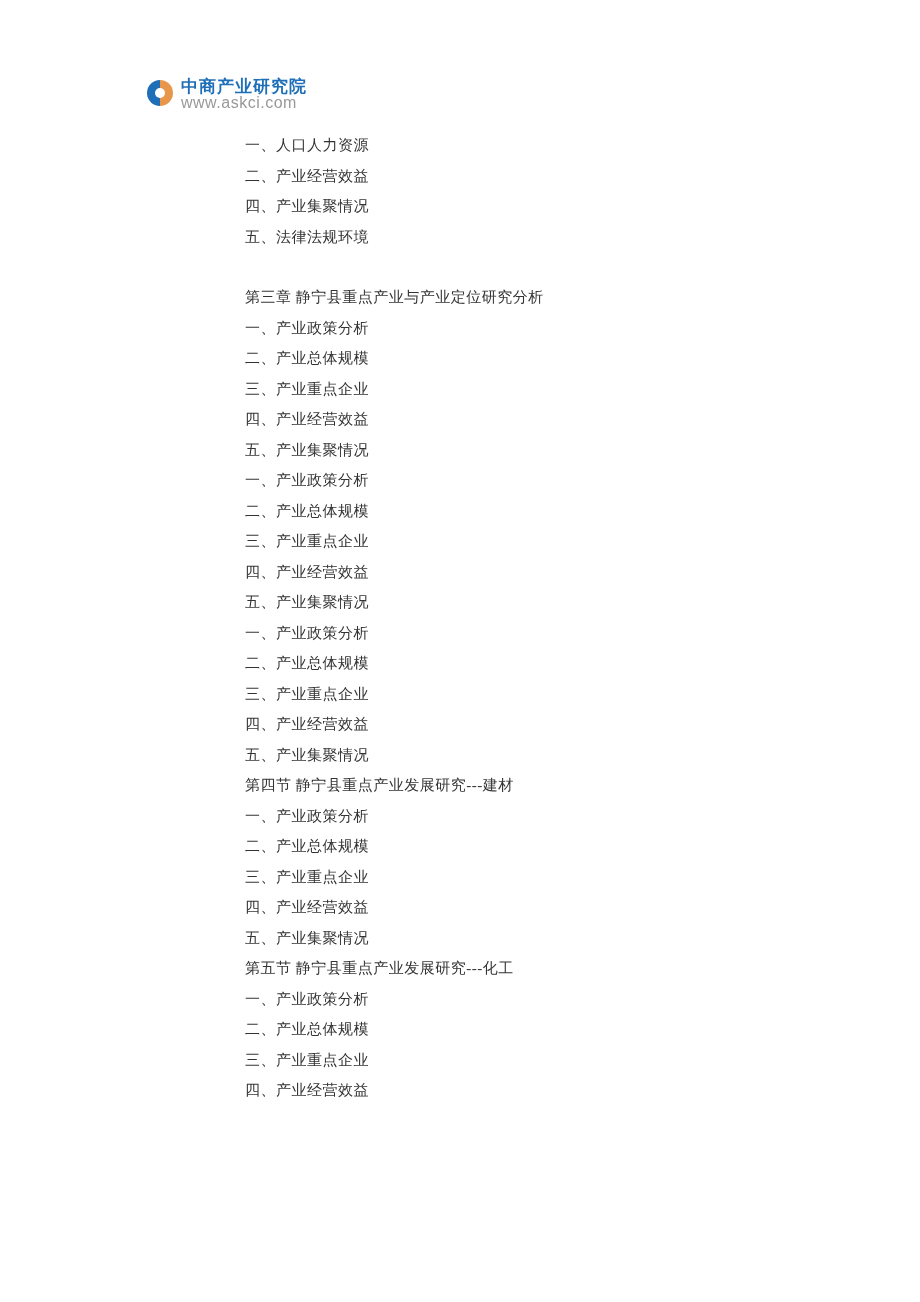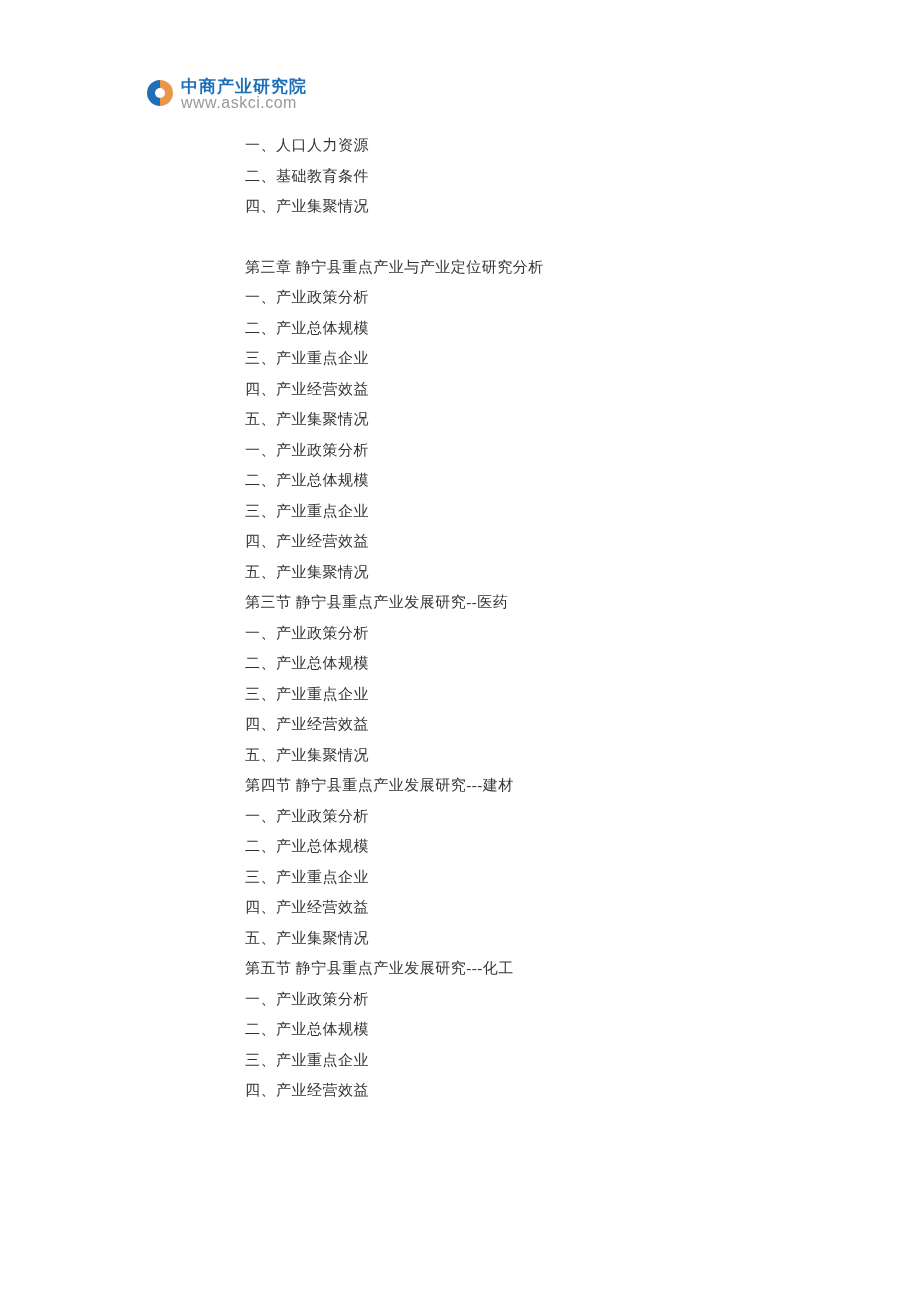--- a/index.html
+++ b/index.html
@@ -74,35 +74,35 @@
     </svg>
   </span>
   <span class="logo-text">
     <span class="logo-text-main">中商产业研究院</span>
     <span class="logo-text-url">www.askci.com</span>
   </span>
 </div>
 
 <div class="content">
   <div class="line">一、人口人力资源</div>
-  <div class="line">二、基础教育条件</div>
+  <div class="line">二、产业经营效益</div>
   <div class="line">四、产业集聚情况</div>
+  <div class="line">五、法律法规环境</div>
   <div class="spacer"></div>
   <div class="line">第三章 静宁县重点产业与产业定位研究分析</div>
   <div class="line">一、产业政策分析</div>
   <div class="line">二、产业总体规模</div>
   <div class="line">三、产业重点企业</div>
   <div class="line">四、产业经营效益</div>
   <div class="line">五、产业集聚情况</div>
   <div class="line">一、产业政策分析</div>
   <div class="line">二、产业总体规模</div>
   <div class="line">三、产业重点企业</div>
   <div class="line">四、产业经营效益</div>
   <div class="line">五、产业集聚情况</div>
-  <div class="line">第三节 静宁县重点产业发展研究--医药</div>
   <div class="line">一、产业政策分析</div>
   <div class="line">二、产业总体规模</div>
   <div class="line">三、产业重点企业</div>
   <div class="line">四、产业经营效益</div>
   <div class="line">五、产业集聚情况</div>
   <div class="line">第四节 静宁县重点产业发展研究---建材</div>
   <div class="line">一、产业政策分析</div>
   <div class="line">二、产业总体规模</div>
   <div class="line">三、产业重点企业</div>
   <div class="line">四、产业经营效益</div>

